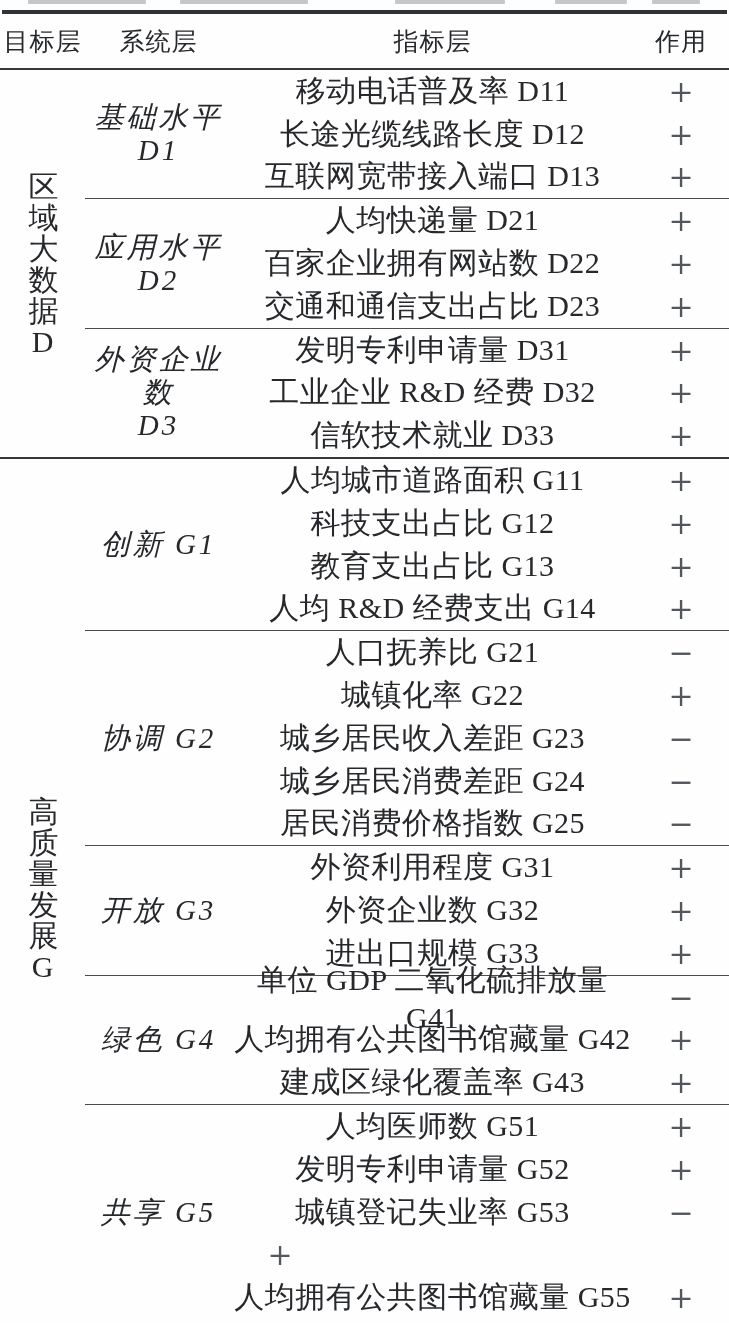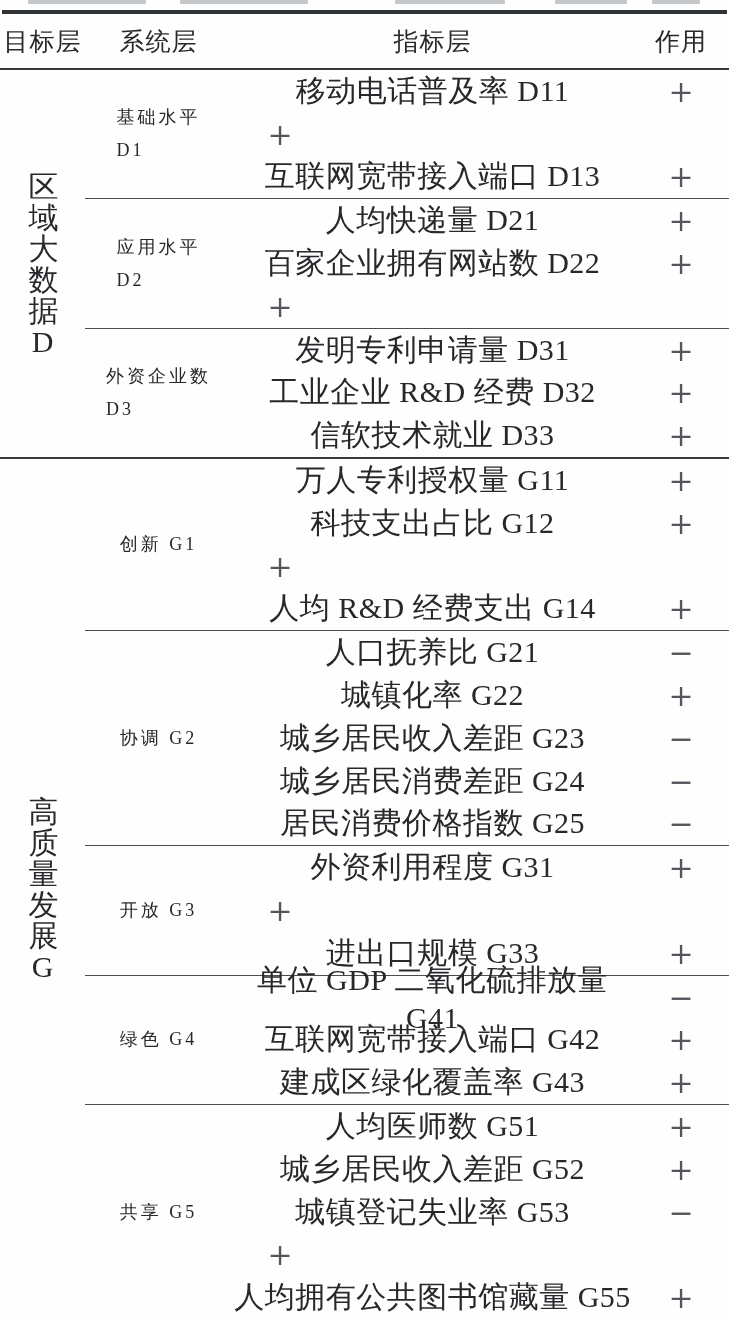--- a/index.html
+++ b/index.html
@@ -47,22 +47,22 @@
   .vlabel{
     display:inline-block;width:28px;
     font-size:30px;line-height:31px;
     word-break:break-all;text-align:center;
   }
   .subgroups{flex:1;display:flex;flex-direction:column;}
   .subgroup{display:flex;}
   .subgroup + .subgroup{border-top:1.5px solid var(--rule);}
   .system-cell{
     width:147px;display:flex;align-items:center;justify-content:center;
-    font-size:18px;letter-spacing:3px;
-    text-align:left;white-space:pre-line;line-height:33px;
+    font-size:29px;letter-spacing:3px;
+    text-align:center;white-space:pre-line;line-height:33px;font-style:italic;
   }
   .rows{flex:1;display:flex;flex-direction:column;}
   .row{height:42.8px;display:flex;align-items:center;}
   .ind{flex:1;text-align:center;font-size:30px;letter-spacing:0.5px;}
   .act{
     width:96px;text-align:center;
     font-size:30px;color:var(--sign);
     font-family:"DejaVu Serif","Liberation Serif",serif;
   }
 </style>
@@ -96,20 +96,21 @@
         <div class="subgroups">
           <div class="subgroup">
             <div class="system-cell">基础水平
 D1</div>
             <div class="rows">
               <div class="row">
                 <div class="ind">移动电话普及率 D11</div>
                 <div class="act">+</div>
               </div>
               <div class="row">
+                <div class="ind">长途光缆线路长度 D12</div>
                 <div class="act">+</div>
               </div>
               <div class="row">
                 <div class="ind">互联网宽带接入端口 D13</div>
                 <div class="act">+</div>
               </div>
             </div>
           </div>
           <div class="subgroup">
             <div class="system-cell">应用水平
@@ -117,20 +118,21 @@
             <div class="rows">
               <div class="row">
                 <div class="ind">人均快递量 D21</div>
                 <div class="act">+</div>
               </div>
               <div class="row">
                 <div class="ind">百家企业拥有网站数 D22</div>
                 <div class="act">+</div>
               </div>
               <div class="row">
+                <div class="ind">交通和通信支出占比 D23</div>
                 <div class="act">+</div>
               </div>
             </div>
           </div>
           <div class="subgroup">
             <div class="system-cell">外资企业数
 D3</div>
             <div class="rows">
               <div class="row">
                 <div class="ind">发明专利申请量 D31</div>
@@ -150,28 +152,29 @@
       </div>
       <div class="group group-g">
         <div class="target-cell">
           <div class="vlabel">高质量发展G</div>
         </div>
         <div class="subgroups">
           <div class="subgroup">
             <div class="system-cell">创新 G1</div>
             <div class="rows">
               <div class="row">
-                <div class="ind">万人专利授权量 G11</div>
+                <div class="ind">人均城市道路面积 G11</div>
                 <div class="act">+</div>
               </div>
               <div class="row">
                 <div class="ind">科技支出占比 G12</div>
                 <div class="act">+</div>
               </div>
               <div class="row">
+                <div class="ind">教育支出占比 G13</div>
                 <div class="act">+</div>
               </div>
               <div class="row">
                 <div class="ind">人均 R&amp;D 经费支出 G14</div>
                 <div class="act">+</div>
               </div>
             </div>
           </div>
           <div class="subgroup">
             <div class="system-cell">协调 G2</div>
@@ -199,54 +202,55 @@
             </div>
           </div>
           <div class="subgroup">
             <div class="system-cell">开放 G3</div>
             <div class="rows">
               <div class="row">
                 <div class="ind">外资利用程度 G31</div>
                 <div class="act">+</div>
               </div>
               <div class="row">
+                <div class="ind">外资企业数 G32</div>
                 <div class="act">+</div>
               </div>
               <div class="row">
                 <div class="ind">进出口规模 G33</div>
                 <div class="act">+</div>
               </div>
             </div>
           </div>
           <div class="subgroup">
             <div class="system-cell">绿色 G4</div>
             <div class="rows">
               <div class="row">
                 <div class="ind">单位 GDP 二氧化硫排放量 G41</div>
                 <div class="act">−</div>
               </div>
               <div class="row">
-                <div class="ind">互联网宽带接入端口 G42</div>
+                <div class="ind">人均拥有公共图书馆藏量 G42</div>
                 <div class="act">+</div>
               </div>
               <div class="row">
                 <div class="ind">建成区绿化覆盖率 G43</div>
                 <div class="act">+</div>
               </div>
             </div>
           </div>
           <div class="subgroup">
             <div class="system-cell">共享 G5</div>
             <div class="rows">
               <div class="row">
                 <div class="ind">人均医师数 G51</div>
                 <div class="act">+</div>
               </div>
               <div class="row">
-                <div class="ind">城乡居民收入差距 G52</div>
+                <div class="ind">发明专利申请量 G52</div>
                 <div class="act">+</div>
               </div>
               <div class="row">
                 <div class="ind">城镇登记失业率 G53</div>
                 <div class="act">−</div>
               </div>
               <div class="row">
                 <div class="act">+</div>
               </div>
               <div class="row">

